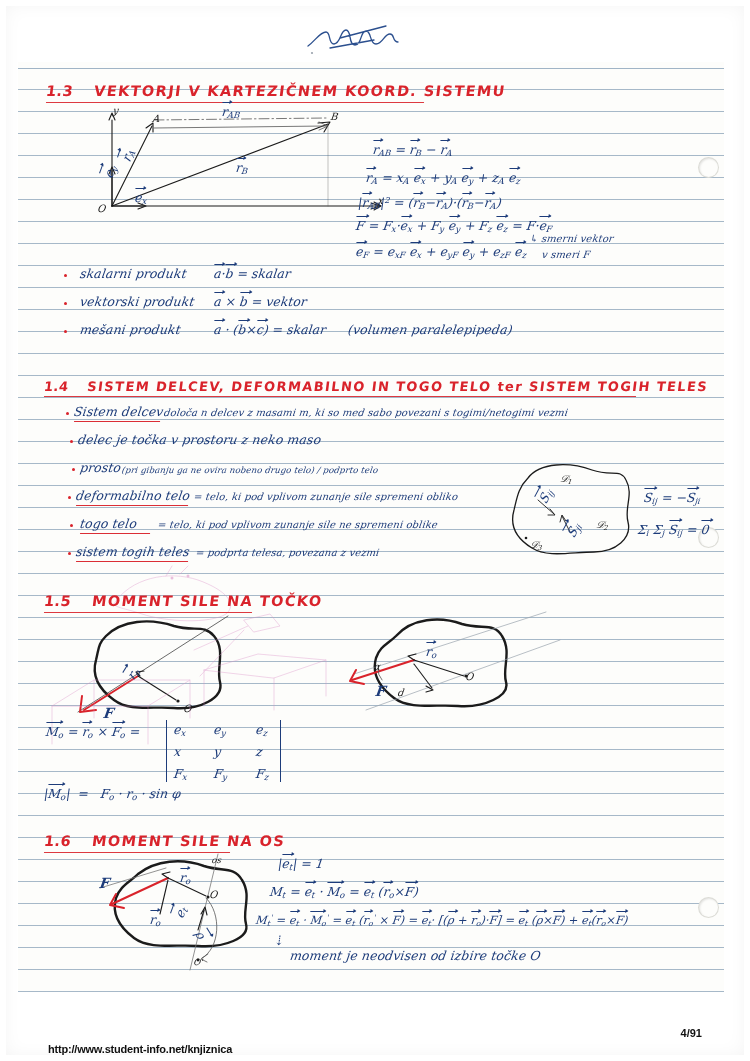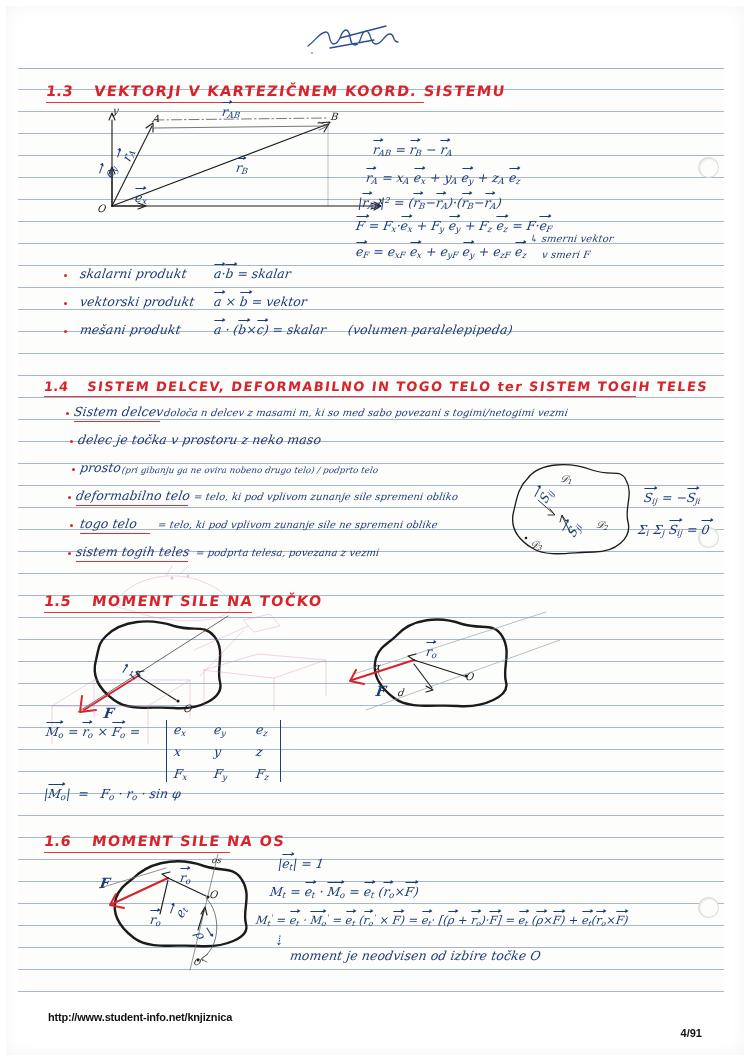--- a/index.html
+++ b/index.html
@@ -72,21 +72,21 @@
   svg{position:absolute;left:0;top:0;overflow:visible}
   .sk{fill:none;stroke:#1b1b1b;stroke-width:1.1;stroke-linecap:round;stroke-linejoin:round}
   .sk.blob{stroke-width:2.4}
   .sk.thin{stroke-width:.8;stroke:#555}
   .sk.red{stroke:#d9232b;stroke-width:2}
   .sk.blue{stroke:#1d3c7a}
   .sk.pinkg{stroke:#d98ec6;stroke-width:.9;opacity:.75}
   .sk.grey{stroke:#9aa3ad;stroke-width:.7}
   .det-bar{position:absolute;width:1.4px;background:#1d3c7a}
   
-  .footer{position:absolute;left:48px;bottom:38px;font-size:11px;font-weight:700;color:#111;
+  .footer{position:absolute;left:48px;bottom:6px;font-size:11px;font-weight:700;color:#111;
     font-family:"Liberation Sans",sans-serif;letter-spacing:-.2px}
   .pageno{position:absolute;right:48px;bottom:22px;font-size:11px;font-weight:700;color:#111;
     font-family:"Liberation Sans",sans-serif}
   .sig{position:absolute;left:300px;top:18px;width:120px;height:40px}
   .showthrough{opacity:.55}
 </style>
 </head>
 <body>
 
 <div class="page">

